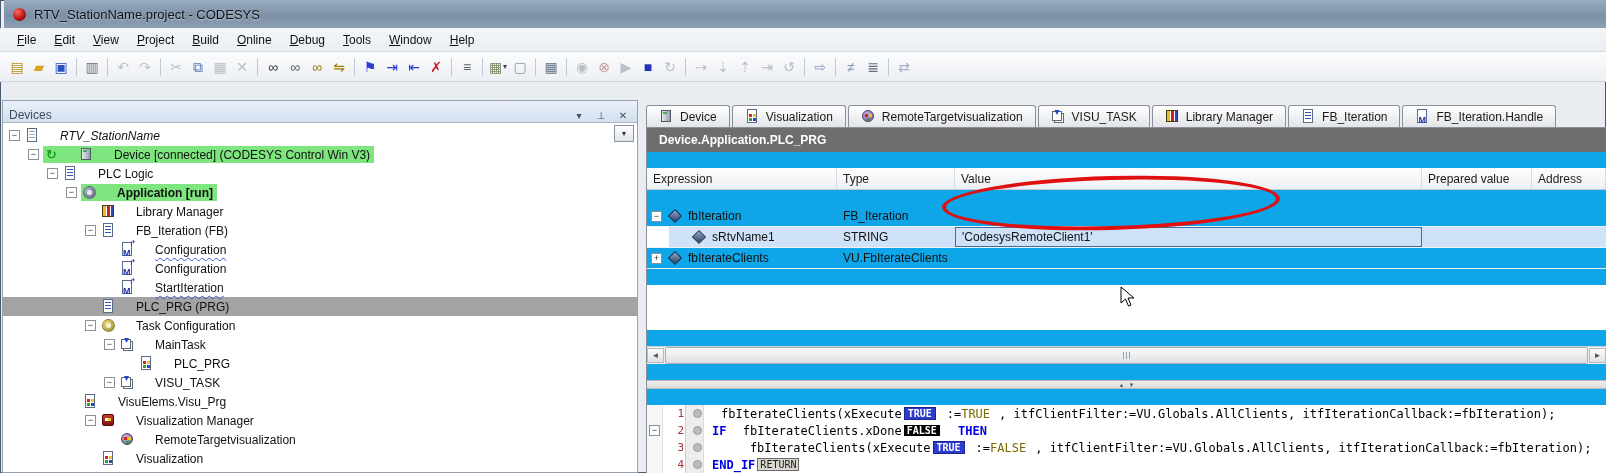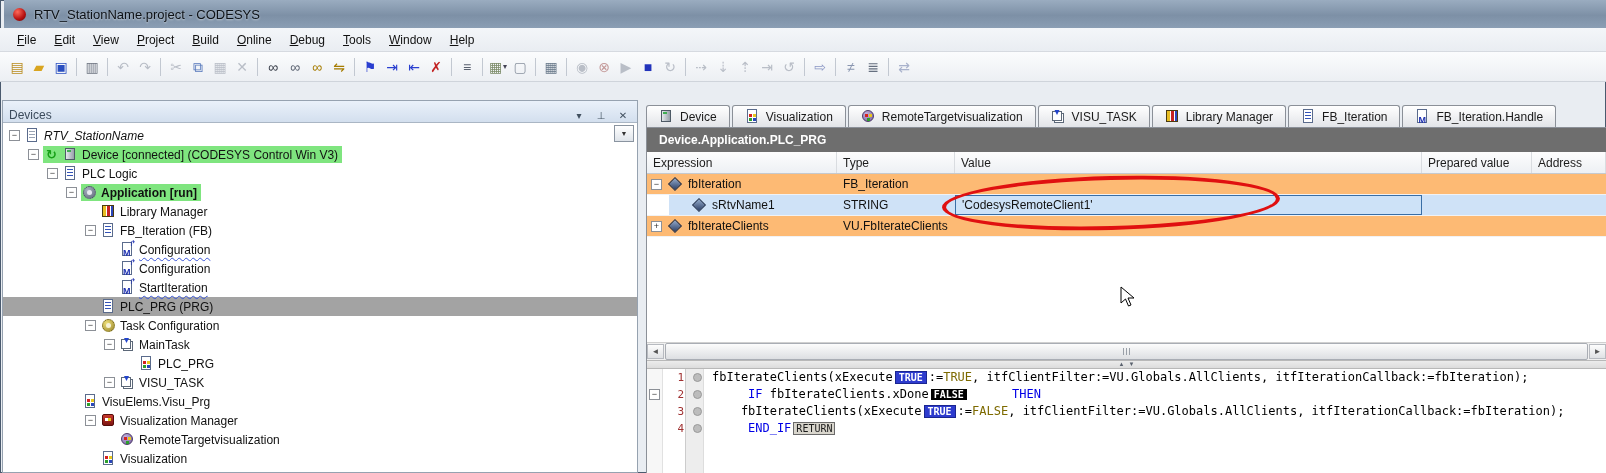--- a/index.html
+++ b/index.html
@@ -40,21 +40,21 @@
   .ph-btn{width:16px;height:14px;display:flex;align-items:center;justify-content:center;
     color:#41505f;font-size:10px;margin-left:6px;cursor:default;}
   .tree{flex:1;overflow:hidden;position:relative;padding-top:3px;background:#fff;}
   .tree-dd{position:absolute;right:3px;top:2px;width:18px;height:15px;background:linear-gradient(#fff,#dfe4ea);
     border:1px solid #8a94a0;font-size:7px;color:#333;display:flex;align-items:center;justify-content:center;}
   .trow{height:19px;display:flex;align-items:center;white-space:nowrap;}
   .trow.tsel{background:#a3a3a3;}
   .exp{width:9px;height:9px;flex:none;border:1px solid #8c9097;background:#fff;color:#333;
     font:9px/8px "Liberation Sans",sans-serif;text-align:center;margin-right:4px;box-sizing:content-box;}
   .expsp{width:15px;flex:none;}
-  .tct{display:flex;align-items:center;gap:4px;padding:1px 4px 1px 1px;}
+  .tct{display:flex;align-items:center;gap:20px;padding:1px 4px 1px 1px;}
   .tct.hl{background:#7fe57f;}
   .tlabel.bold{font-weight:bold;}
   .tlabel.italic{font-style:italic;}
   .tlabel.wavy{text-decoration:underline wavy #3a55d6 1px;text-underline-offset:3px;}
 
   
   .tic{display:inline-block;width:15px;height:15px;position:relative;flex:none;}
   .ic-project::before,.ic-pou::before,.ic-method::before,.ic-progcall::before,.ic-visu::before,.ic-plclogic::before{
     content:"";position:absolute;left:2px;top:0;width:10px;height:14px;background:#fff;border:1px solid #5a6b8c;box-sizing:border-box;}
   .ic-pou::after,.ic-plclogic::after{content:"";position:absolute;left:4px;top:3px;width:6px;height:8px;
@@ -86,22 +86,22 @@
   .ic-remote::before{content:"";position:absolute;left:1px;top:1px;width:12px;height:12px;border-radius:50%;
     background:radial-gradient(circle at 35% 30%,#c3b3df,#745a9c);border:1px solid #4c3a68;box-sizing:border-box;}
   .ic-remote::after{content:"";position:absolute;left:4px;top:5px;width:3px;height:3px;background:#d42222;
     box-shadow:4px 0 0 #e8c81e,2px 4px 0 #2da02d;}
 
   
   .tabstrip{position:absolute;left:646px;top:103px;right:0;height:24px;display:flex;align-items:flex-end;overflow:hidden;}
   .tab{height:21px;display:flex;align-items:center;gap:6px;padding:0 12px;margin-right:2px;flex:none;
     background:linear-gradient(#ffffff,#e2e4e8);border:1px solid #8b9098;border-bottom:none;
     border-radius:3px 3px 0 0;font-size:12px;color:#1a1a1a;}
-  .frame{position:absolute;left:646px;top:127px;right:0;bottom:0;background:#fdba74;
-    border-left:1px solid #8b9098;border-top:1px solid #8b9098;display:flex;flex-direction:column;box-sizing:border-box;}
+  .frame{position:absolute;left:646px;top:127px;right:0;bottom:0;background:#0ea5e9;
+    border-left:1px solid #8b9098;border-top:1px solid #8b9098;display:flex;flex-direction:column;box-sizing:border-box;gap:16px;}
   .breadcrumb{height:24px;flex:none;background:#6e6e6e;color:#fff;font-weight:bold;
     display:flex;align-items:center;padding-left:12px;}
   .theader{height:21px;flex:none;display:grid;grid-template-columns:190px 118px 467px 110px 1fr;
     background:linear-gradient(#fdfdfd,#edf0f4);border-bottom:1px solid #c5c9ce;}
   .th{display:flex;align-items:center;padding-left:6px;border-right:1px solid #d9dce0;color:#1c1c1c;}
   .wrows{flex:none;}
   .wrow{height:20px;display:grid;grid-template-columns:190px 118px 467px 110px 1fr;border-bottom:1px solid #f1f2f4;}
   .wrow.sel{background:#cfe2f7;}
   .wc{display:flex;align-items:center;padding-left:6px;overflow:hidden;white-space:nowrap;position:relative;}
   .wrow.sel .wc1::before{content:"";position:absolute;left:0;top:0;bottom:0;width:22px;background:#fff;}
@@ -129,22 +129,22 @@
   .code{flex:1;position:relative;font-family:"DejaVu Sans Mono","Liberation Mono",monospace;font-size:12px;
     background:linear-gradient(90deg,#f7f7f7 0 15px,#e1e1e1 15px 16px,#ffffff 16px 38px,#cccccc 38px 39px,
       #ededed 39px 56px,#dddddd 56px 57px,#ffffff 57px);}
   .cline{height:17px;display:flex;align-items:center;white-space:pre;}
   .cfold{width:15px;flex:none;display:flex;align-items:center;justify-content:center;}
   .cfold .exp{margin:0;}
   .cnum{width:22px;flex:none;text-align:right;padding-right:4px;color:#a03232;font-size:11px;}
   .cbull{width:18px;flex:none;display:flex;align-items:center;justify-content:center;}
   .cbull::before{content:"";width:7px;height:7px;border-radius:50%;background:#bcbcbc;border:1px solid #9a9a9a;}
   .ctext{padding-left:6px;display:flex;align-items:center;}
-  .seg-p{color:#000;}
-  .seg-kw{color:#0000e6;font-weight:normal;margin-left:36px;}
+  .seg-p{color:#000;margin-left:9px;}
+  .seg-kw{color:#0000e6;font-weight:bold;}
   .seg-lit{color:#7d6a00;}
   .seg-mt{background:#2d3bce;color:#fff;font-weight:bold;font-size:10px;padding:0 3px;margin:0 2px;border:1px solid #1a2590;}
   .seg-mf{background:#000;color:#fff;font-weight:bold;font-size:10px;padding:0 3px;margin:0 2px;}
   .seg-ret{background:#d9d6cd;color:#1a1a1a;border:1px solid #6a6a6a;font-size:10px;padding:0 2px;margin-left:2px;}
 
   
   .annotation-ellipse{position:absolute;left:942px;top:176px;width:330px;height:46px;
     border:4px solid #e01010;border-radius:50%;transform:rotate(-1.5deg);pointer-events:none;}
   .mouse-cursor{position:absolute;left:1120px;top:286px;pointer-events:none;}
 </style>

